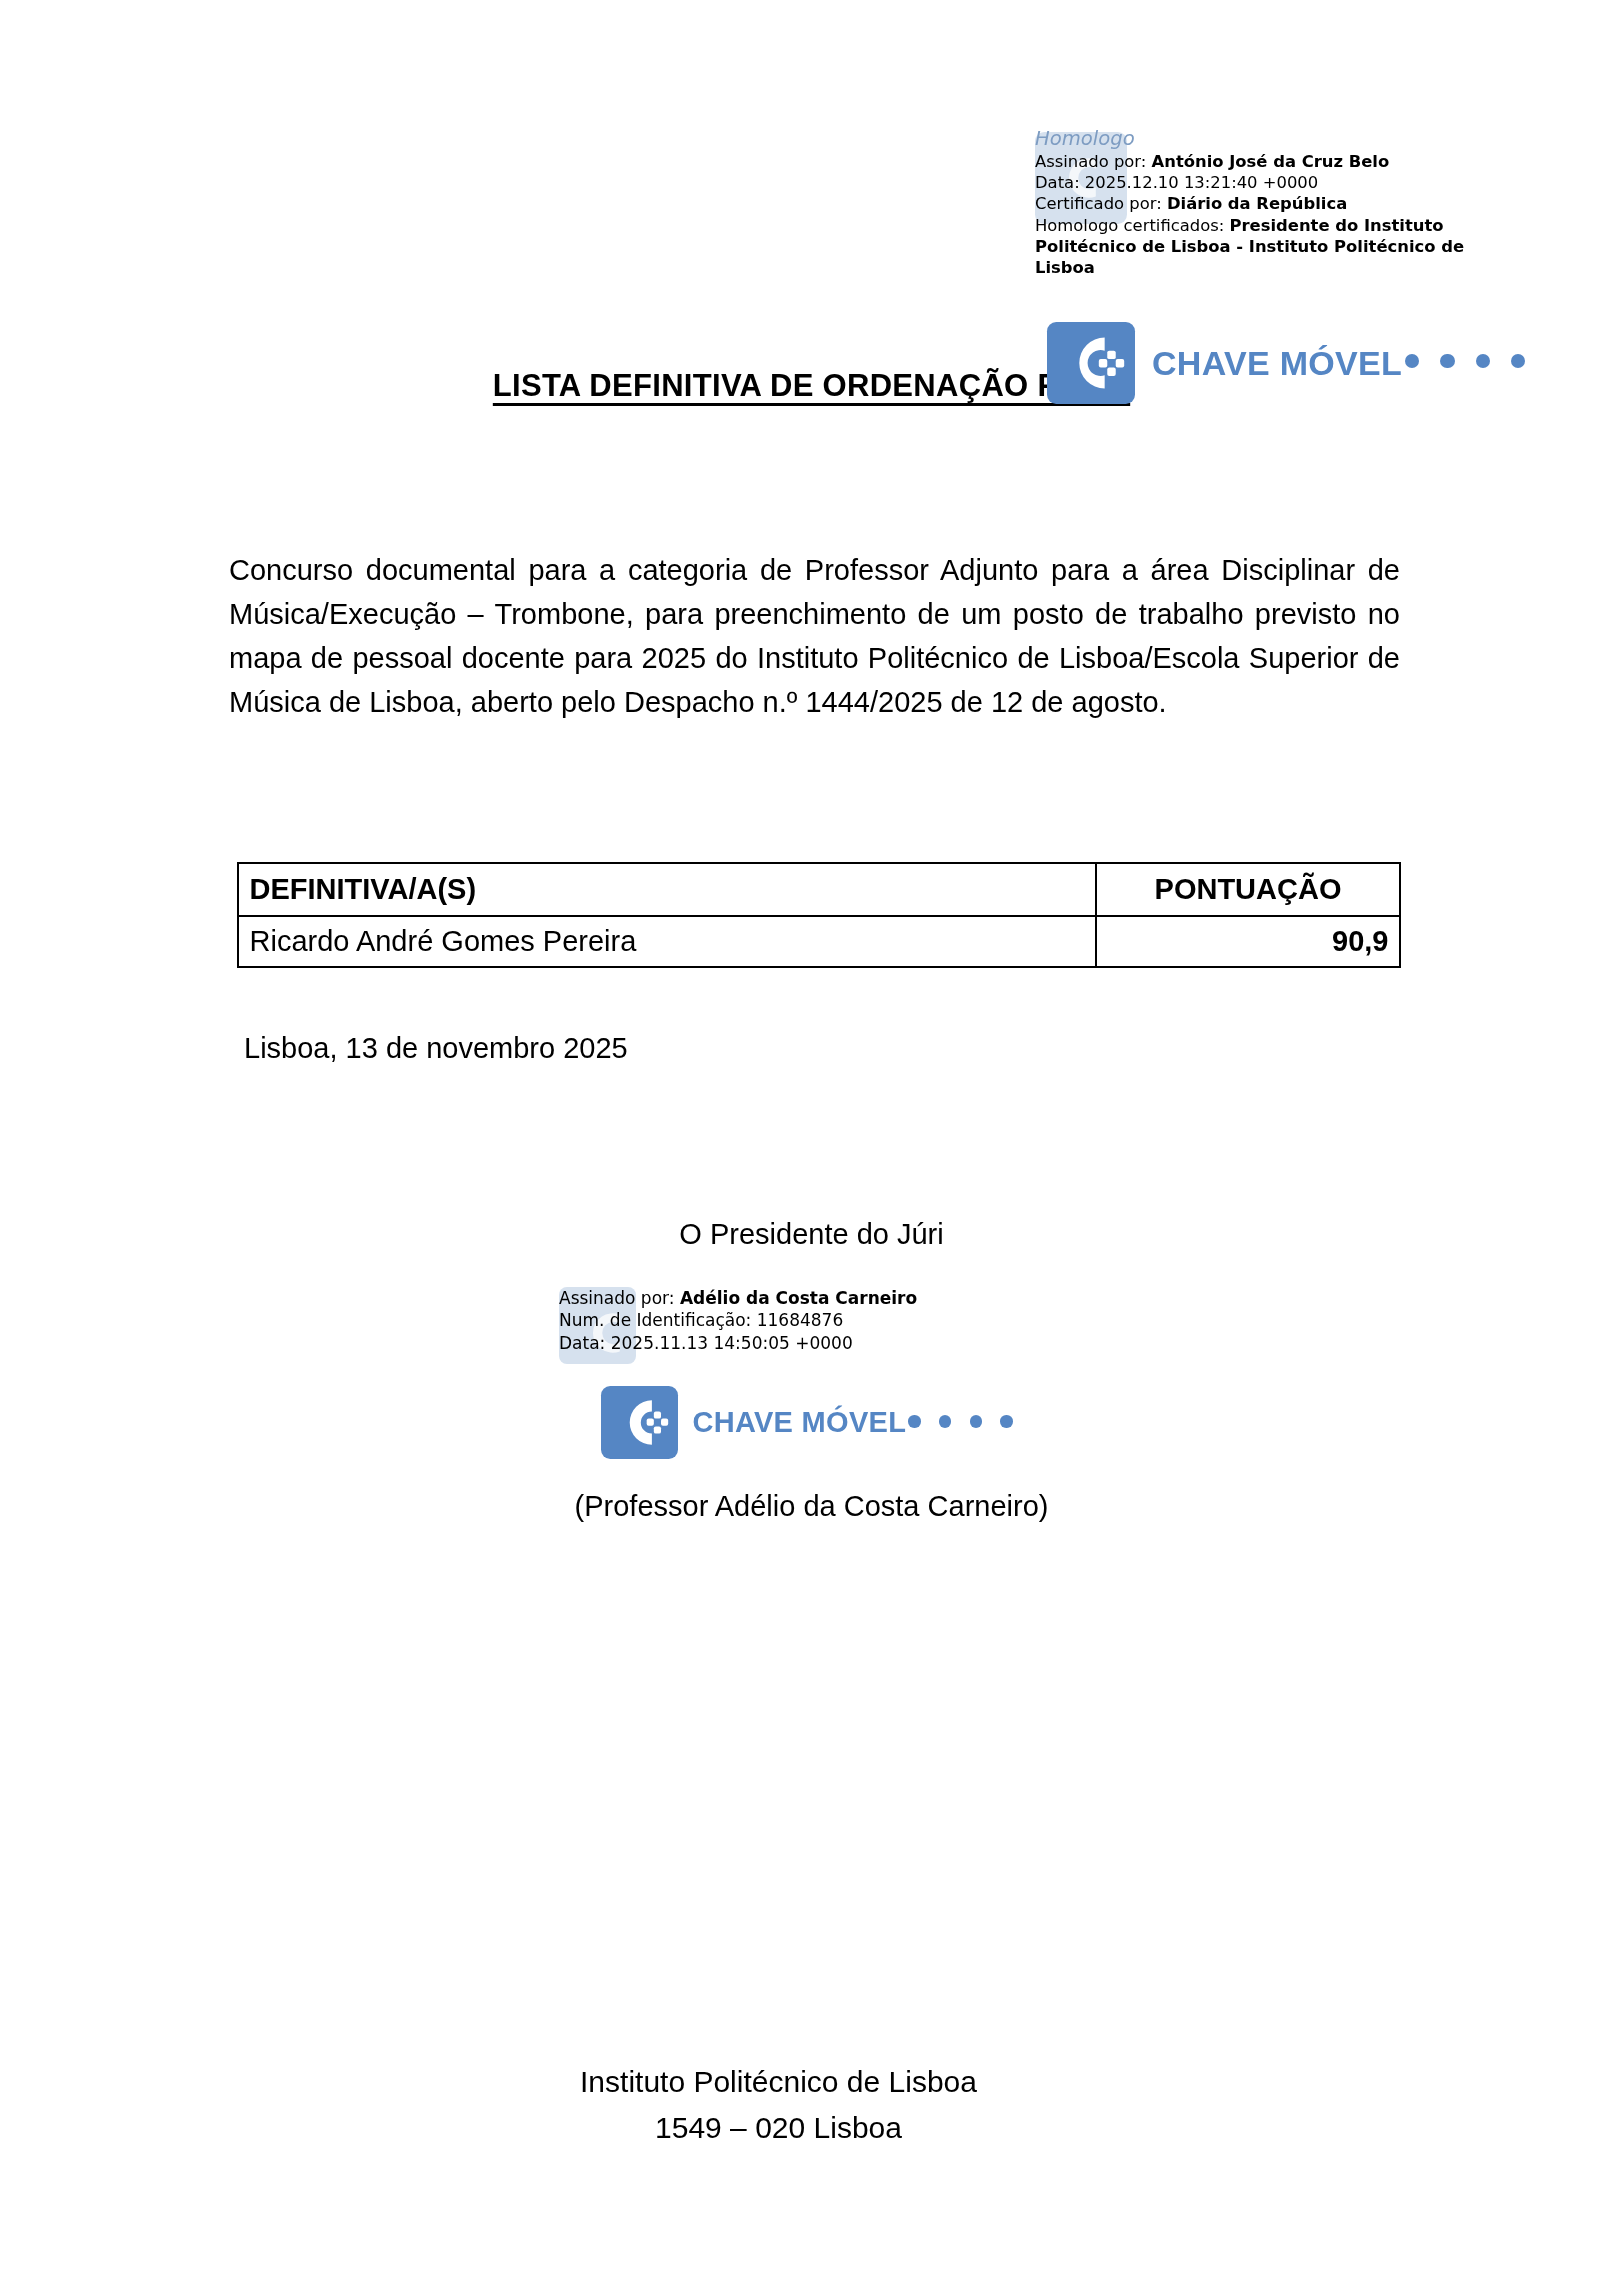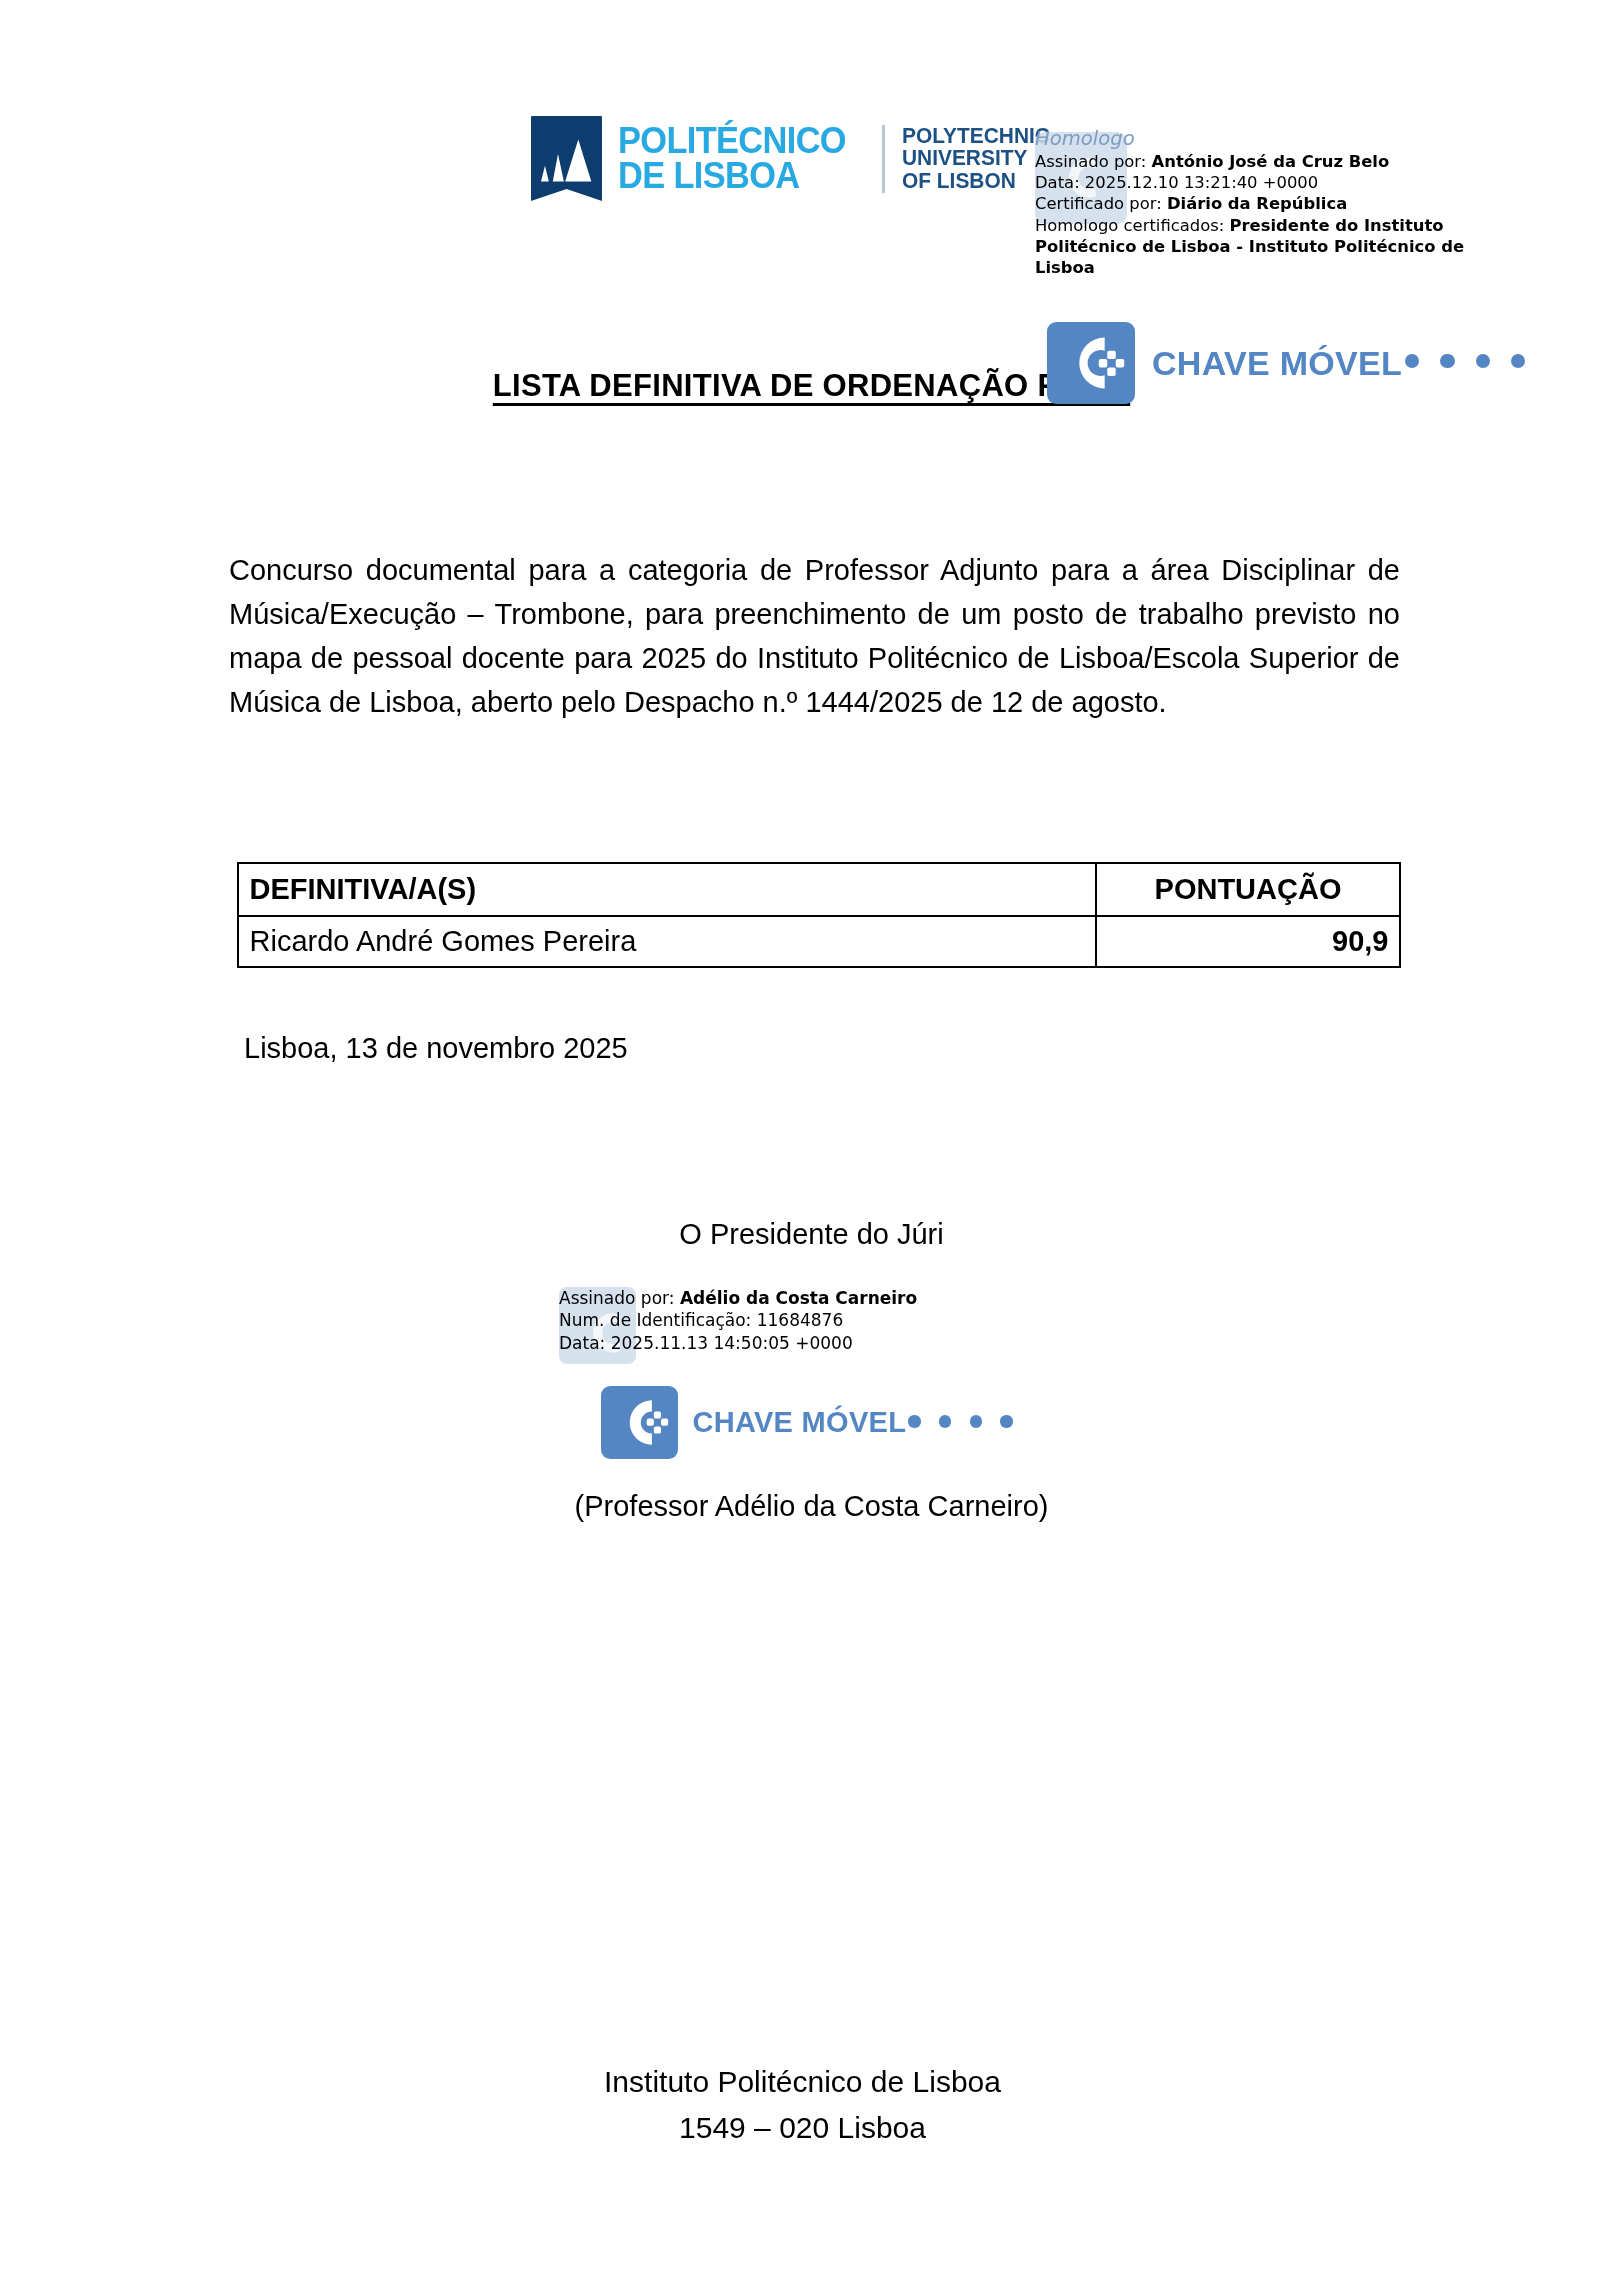--- a/index.html
+++ b/index.html
@@ -244,48 +244,27 @@
   
   .footer {
     position: absolute;
     left: 0;
     top: 2059px;
     width: 1557px;
     text-align: center;
     font-family: "Liberation Sans", sans-serif;
     font-size: 30px;
     line-height: 1.52;
-    padding-left: 24px;
   }
 </style>
 </head>
 <body>
 
 <div class="page">
 
-  <div class="logo-block">
-    <div class="logo-mark">
-      <div class="flag"></div>
-      <svg viewBox="0 0 108 130" width="71" height="85" aria-hidden="true">
-        <polygon points="72,36 92,100 52,100" fill="#ffffff"></polygon>
-        <polygon points="41,58 50,100 33,100" fill="#ffffff"></polygon>
-        <polygon points="21,76 27,100 15,100" fill="#ffffff"></polygon>
-      </svg>
-    </div>
-    <div class="logo-words">
-      <div class="l1">POLITÉCNICO</div>
-      <div class="l2">DE LISBOA</div>
-    </div>
-    <div class="logo-divider"></div>
-    <div class="logo-en">
-      <div>POLYTECHNIC</div>
-      <div>UNIVERSITY</div>
-      <div>OF LISBON</div>
-    </div>
-  </div>
 
   <div class="sig-stamp-top">
     <div class="sig-watermark">
       <svg class="wm-c" viewBox="0 0 76 88" aria-hidden="true">
         <path d="M62 16 A30 30 0 1 0 62 72 L62 58 A17 17 0 1 1 62 30 Z" fill="#ffffff" opacity="0.75"></path>
       </svg>
     </div>
     <div class="sig-lines">
       <div class="sig-homologo">Homologo</div>
       <div>

